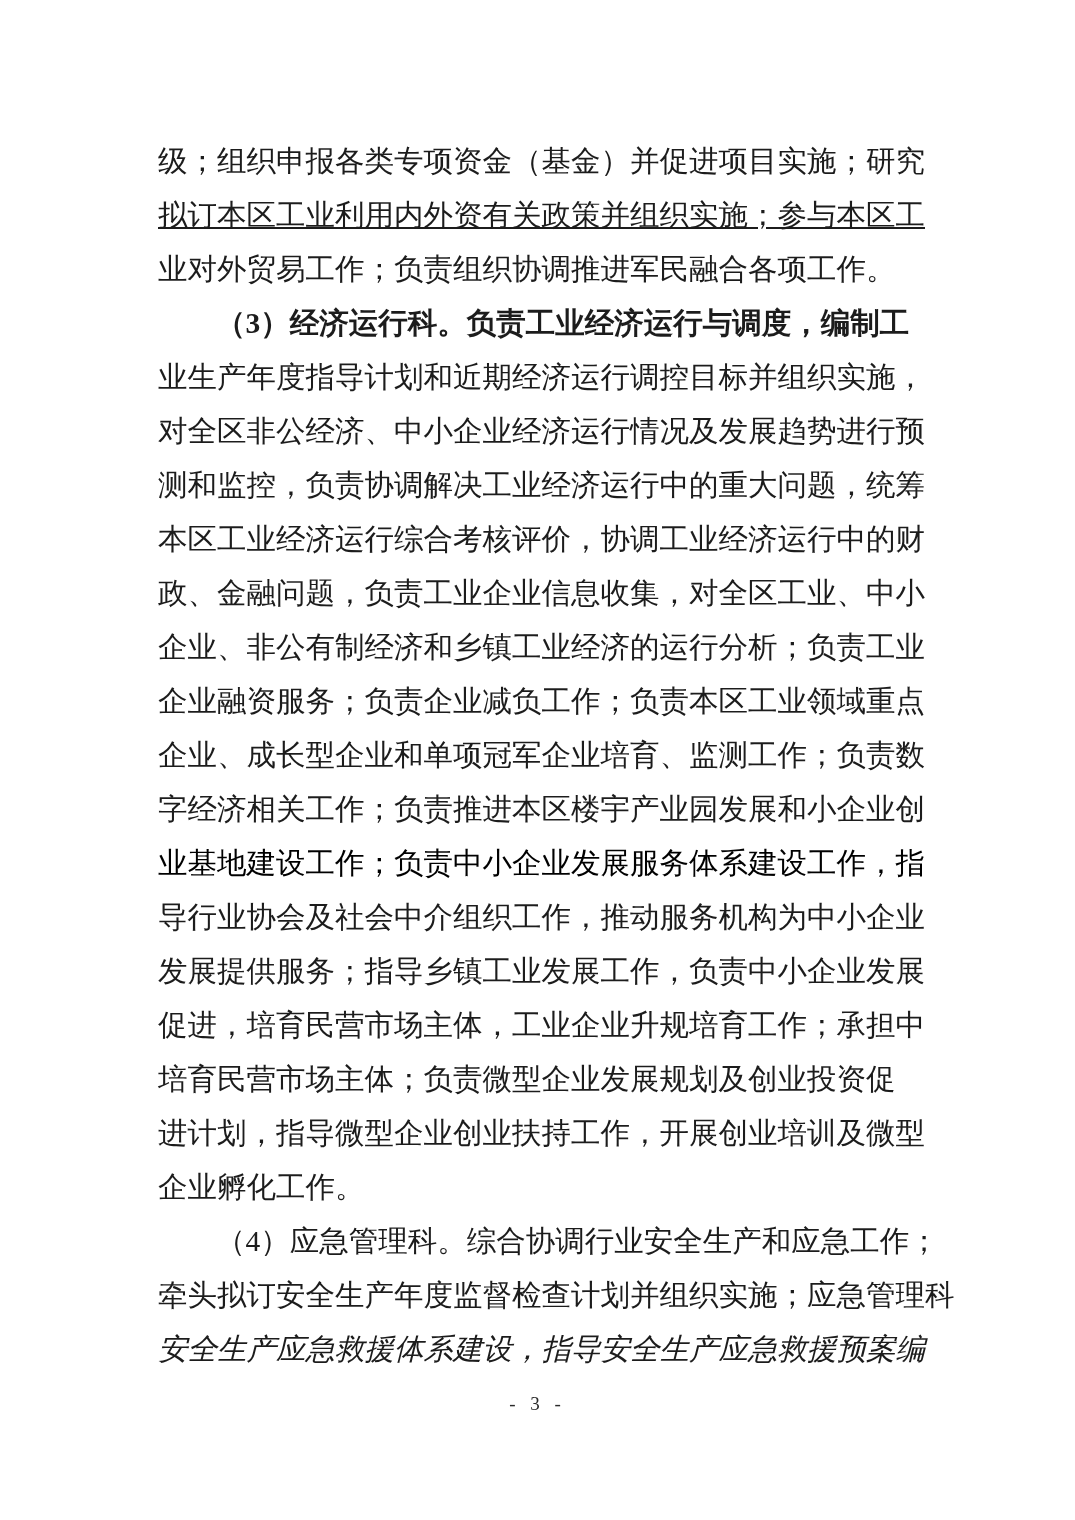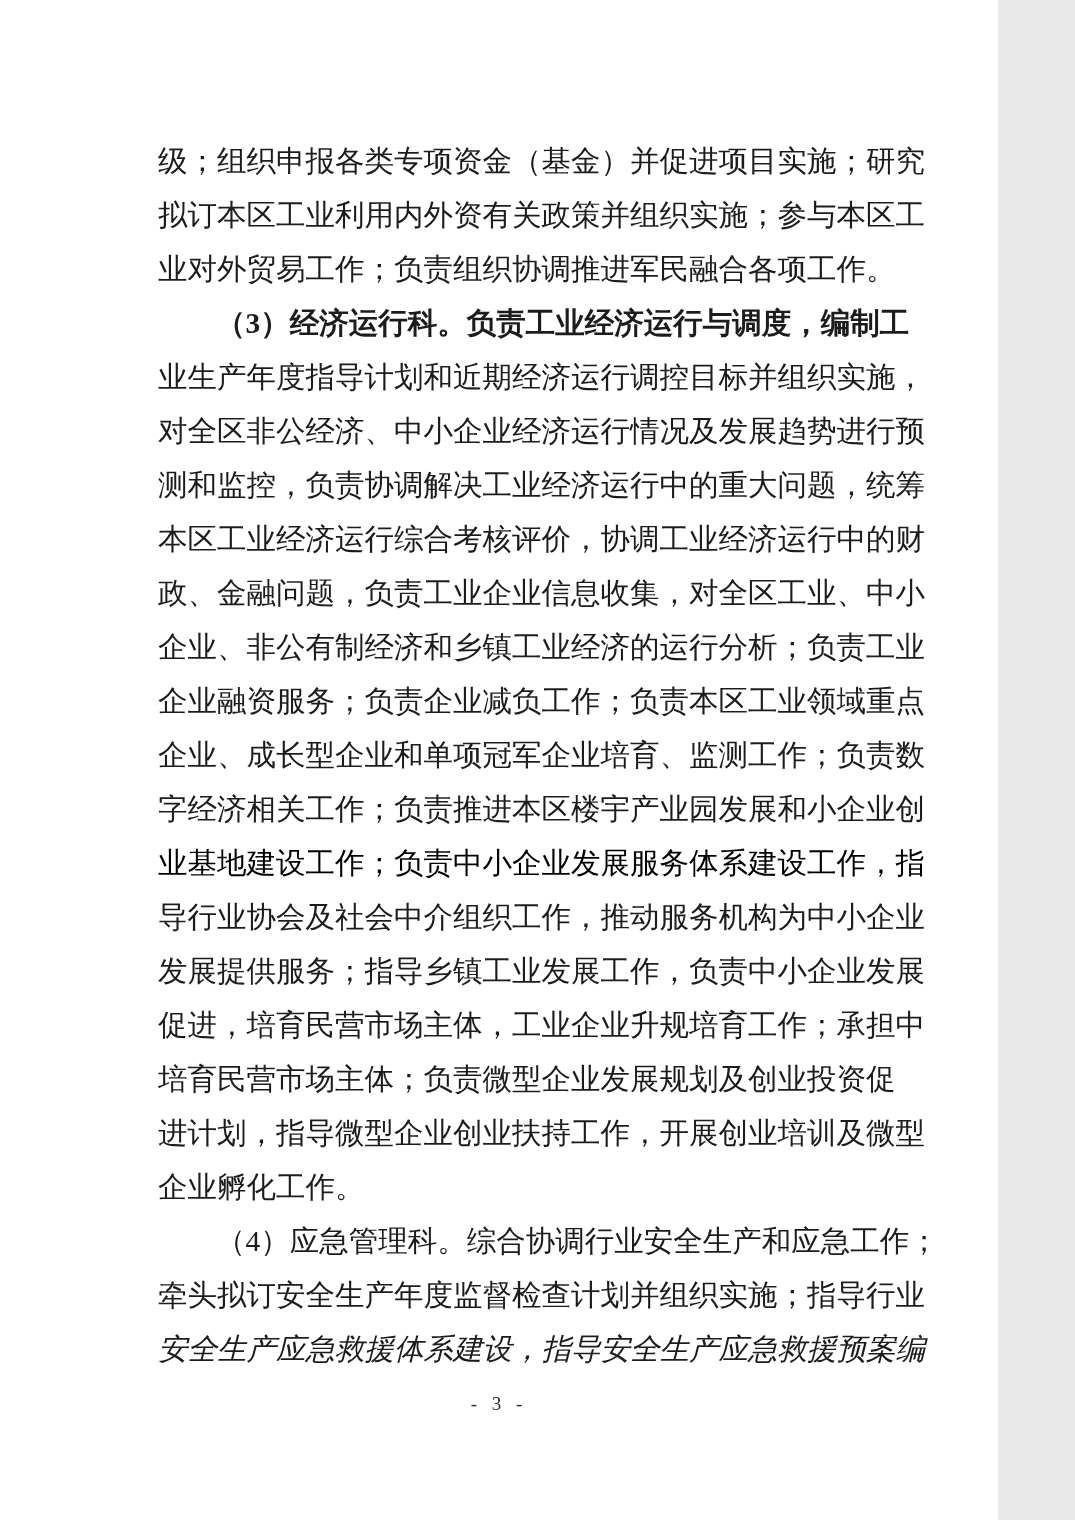--- a/index.html
+++ b/index.html
@@ -2,21 +2,21 @@
 <html><head>
 <meta charset="utf-8">
 <style>
   html, body {
     margin: 0;
     padding: 0;
     background: #e9e9e9;
   }
   .page {
     position: relative;
-    width: 998px;
+    width: 1075px;
     height: 1520px;
     background: #ffffff;
     overflow: hidden;
     font-family: "Liberation Serif", "DejaVu Serif", serif;
   }
   .body-text {
     position: absolute;
     left: 158px;
     top: 134px;
     width: 760px;
@@ -43,37 +43,37 @@
     color: #2b2b2b;
     letter-spacing: 5px;
   }
 </style>
 </head>
 <body>
 
 <div class="page">
   <div class="body-text">
       <div class="line" style="color: rgb(28, 28, 28);">级；组织申报各类专项资金（基金）并促进项目实施；研究</div>
-      <div class="line" style="color: rgb(28, 28, 28);">拟订本区工业利用内外资有关政策并组织实施；参与本区工</div>
+      <div class="line" style="color: rgb(28, 28, 28); text-decoration: underline;">拟订本区工业利用内外资有关政策并组织实施；参与本区工</div>
       <div class="line" style="color: rgb(28, 28, 28);">业对外贸易工作；负责组织协调推进军民融合各项工作。</div>
       <div class="line indent" style="color: rgb(28, 28, 28); font-weight: bold;">（3）经济运行科。负责工业经济运行与调度，编制工</div>
       <div class="line" style="color: rgb(28, 28, 28);">业生产年度指导计划和近期经济运行调控目标并组织实施，</div>
       <div class="line" style="color: rgb(28, 28, 28);">对全区非公经济、中小企业经济运行情况及发展趋势进行预</div>
       <div class="line" style="color: rgb(28, 28, 28);">测和监控，负责协调解决工业经济运行中的重大问题，统筹</div>
       <div class="line" style="color: rgb(28, 28, 28); text-align: right;">本区工业经济运行综合考核评价，协调工业经济运行中的财</div>
       <div class="line" style="color: rgb(28, 28, 28);">政、金融问题，负责工业企业信息收集，对全区工业、中小</div>
       <div class="line" style="color: rgb(28, 28, 28);">企业、非公有制经济和乡镇工业经济的运行分析；负责工业</div>
       <div class="line" style="color: rgb(28, 28, 28);">企业融资服务；负责企业减负工作；负责本区工业领域重点</div>
       <div class="line" style="color: rgb(28, 28, 28);">企业、成长型企业和单项冠军企业培育、监测工作；负责数</div>
       <div class="line" style="color: rgb(28, 28, 28);">字经济相关工作；负责推进本区楼宇产业园发展和小企业创</div>
       <div class="line" style="color: #000000;">业基地建设工作；负责中小企业发展服务体系建设工作，指</div>
       <div class="line" style="color: rgb(28, 28, 28);">导行业协会及社会中介组织工作，推动服务机构为中小企业</div>
       <div class="line" style="color: rgb(28, 28, 28);">发展提供服务；指导乡镇工业发展工作，负责中小企业发展</div>
       <div class="line" style="color: rgb(28, 28, 28);">促进，培育民营市场主体，工业企业升规培育工作；承担中</div>
       <div class="line" style="color: rgb(28, 28, 28);">培育民营市场主体；负责微型企业发展规划及创业投资促</div>
       <div class="line" style="color: rgb(28, 28, 28);">进计划，指导微型企业创业扶持工作，开展创业培训及微型</div>
       <div class="line" style="color: rgb(28, 28, 28);">企业孵化工作。</div>
       <div class="line indent" style="color: rgb(28, 28, 28);">（4）应急管理科。综合协调行业安全生产和应急工作；</div>
-      <div class="line" style="color: rgb(28, 28, 28);">牵头拟订安全生产年度监督检查计划并组织实施；指导行业</div>
+      <div class="line" style="color: rgb(28, 28, 28);">牵头拟订安全生产年度监督检查计划并组织实施；应急管理科</div>
       <div class="line" style="color: rgb(28, 28, 28); font-style: italic;">安全生产应急救援体系建设，指导安全生产应急救援预案编</div>
     </div>
   <div class="footer">- 3 -</div>
 </div>
 
 </body></html>

